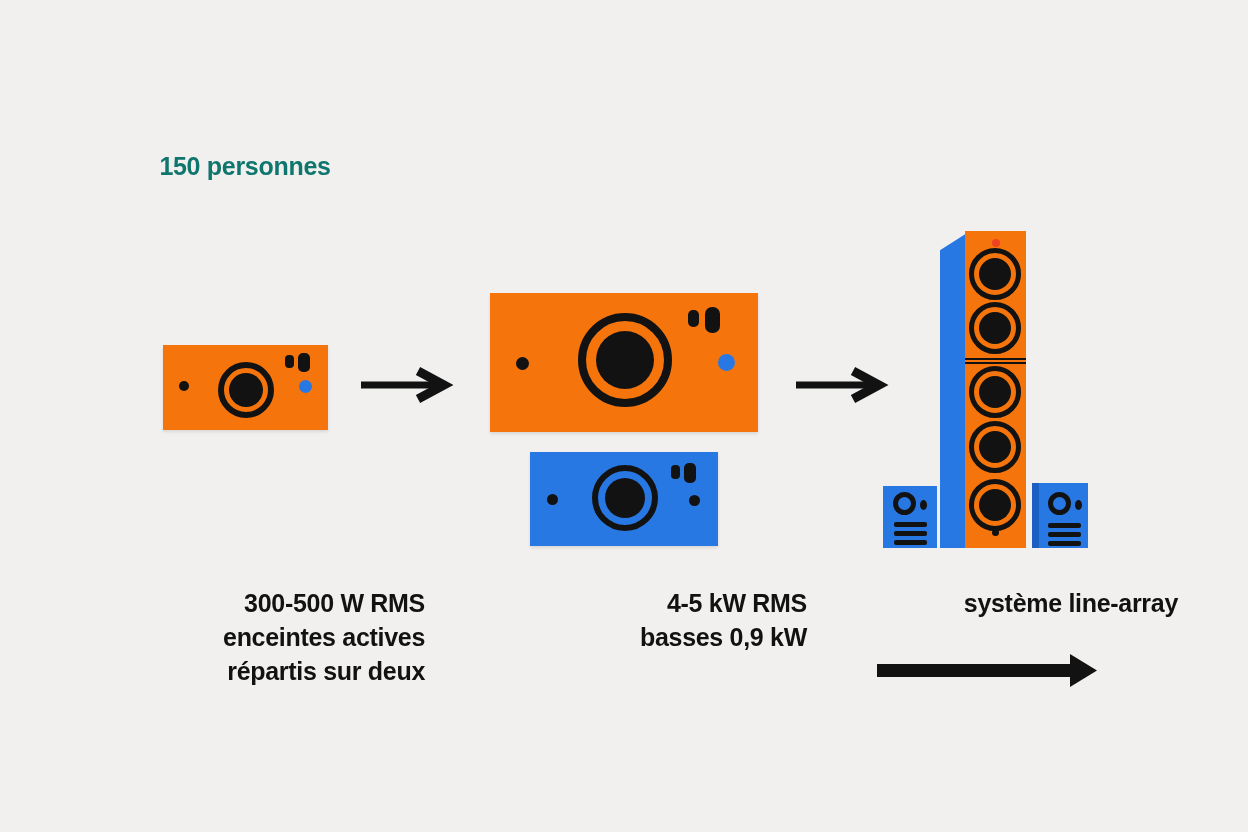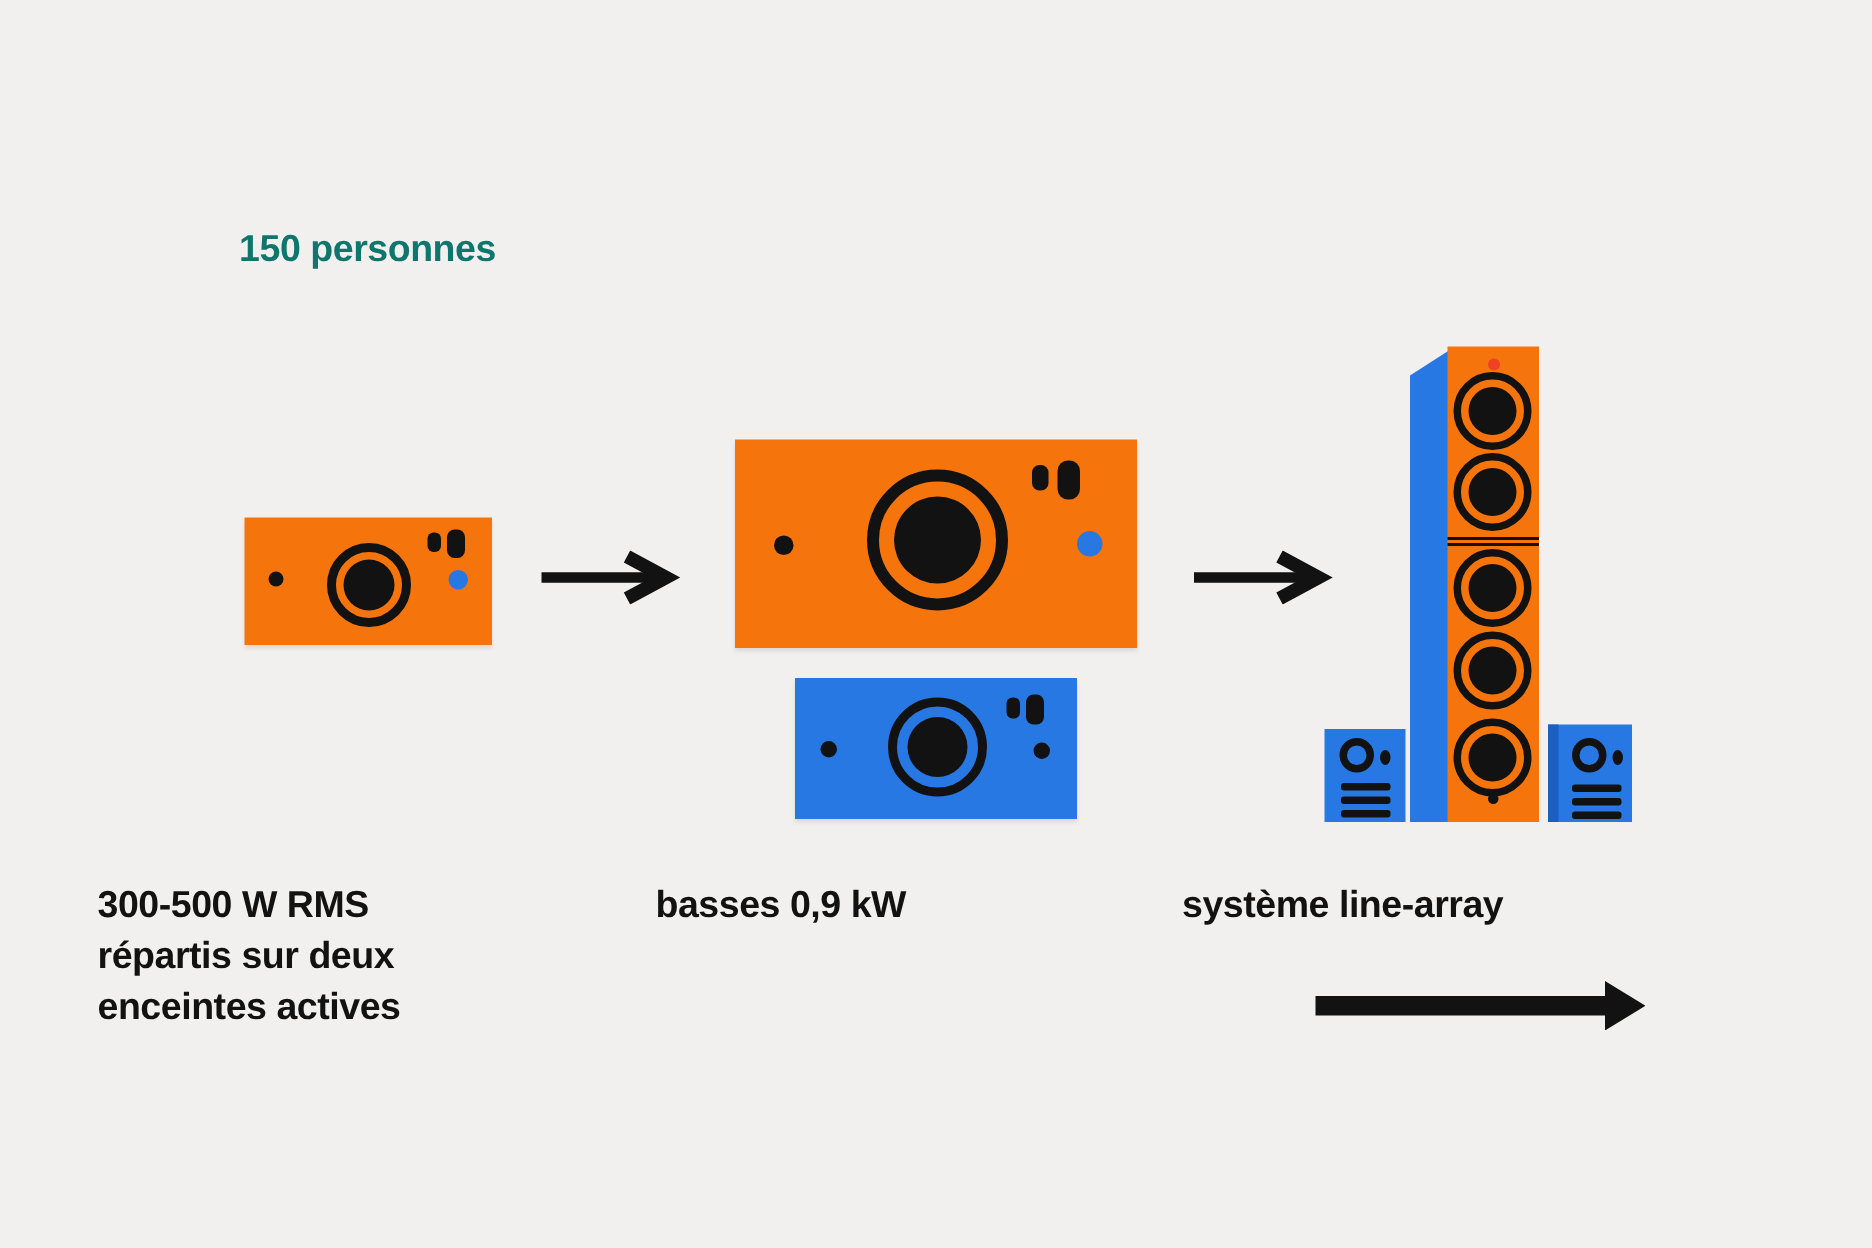--- a/index.html
+++ b/index.html
@@ -16,21 +16,21 @@
     font-size:25px;font-weight:700;
     letter-spacing:-0.3px;
     text-align:center;
     color:#0f766e;
   }
   .caption{
     position:absolute;
     font-size:25px;font-weight:700;
     letter-spacing:-0.3px;
     line-height:34px;
-    text-align:left;
+    text-align:right;
     color:#121212;
   }
   .box{position:absolute;box-shadow:0 2px 3px rgba(0,0,0,0.10);}
   .orange{background:#F5750C;}
   .blue{background:#2878E4;}
   .dot{position:absolute;background:#121212;border-radius:50%;}
   .bluedot{position:absolute;background:#2878E4;border-radius:50%;}
   .ring{position:absolute;border:solid #121212;border-radius:50%;box-sizing:border-box;background:transparent;}
   .cone{position:absolute;background:#121212;border-radius:50%;}
   .port{position:absolute;background:#121212;}
@@ -124,25 +124,26 @@
     <div class="dark-edge"></div>
     <div class="ring" style="left:16px;top:9px;width:23px;height:23px;border-width:5px;"></div>
     <div class="dot" style="left:43px;top:17px;width:7px;height:10px;border-radius:50%;"></div>
     <div class="bar" style="left:16px;top:40px;width:33px;height:5px;"></div>
     <div class="bar" style="left:16px;top:49px;width:33px;height:5px;"></div>
     <div class="bar" style="left:16px;top:58px;width:33px;height:5px;"></div>
   </div>
 
   <div class="caption" style="left:65px;top:586px;width:360px;">
     <div>300-500 W RMS</div>
+    <div>enceintes actives</div>
     <div>répartis sur deux</div>
-    <div>enceintes actives</div>
   </div>
 
   <div class="caption" style="left:437px;top:586px;width:370px;">
+    <div>4-5 kW RMS</div>
     <div>basses 0,9 kW</div>
   </div>
 
   <div class="caption" style="left:788px;top:586px;width:390px;">
     <div>système line-array</div>
   </div>
 
   <div class="thick-arrow-bar" style="left:877px;top:664px;width:193px;height:13px;"></div>
   <div class="thick-arrow-head" style="left:1070px;top:654px;width:27px;height:33px;"></div>
 

